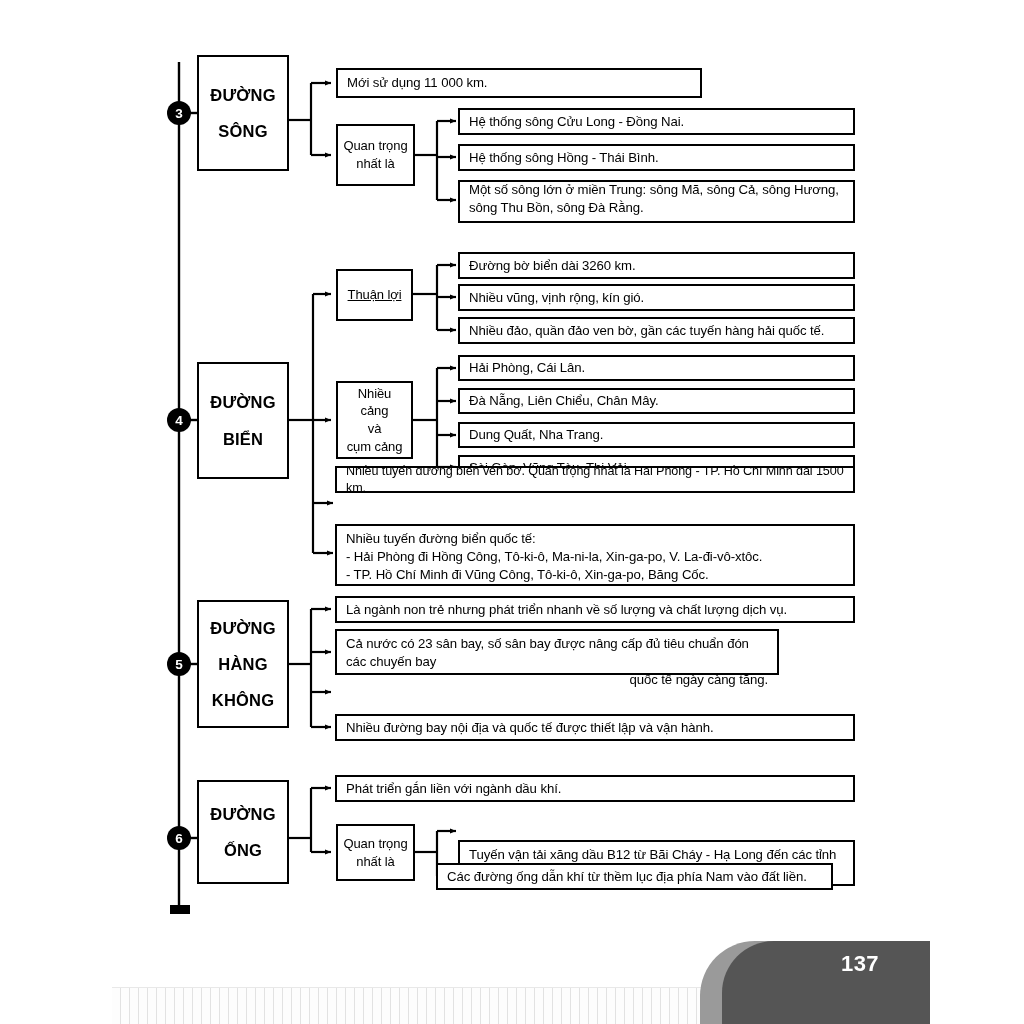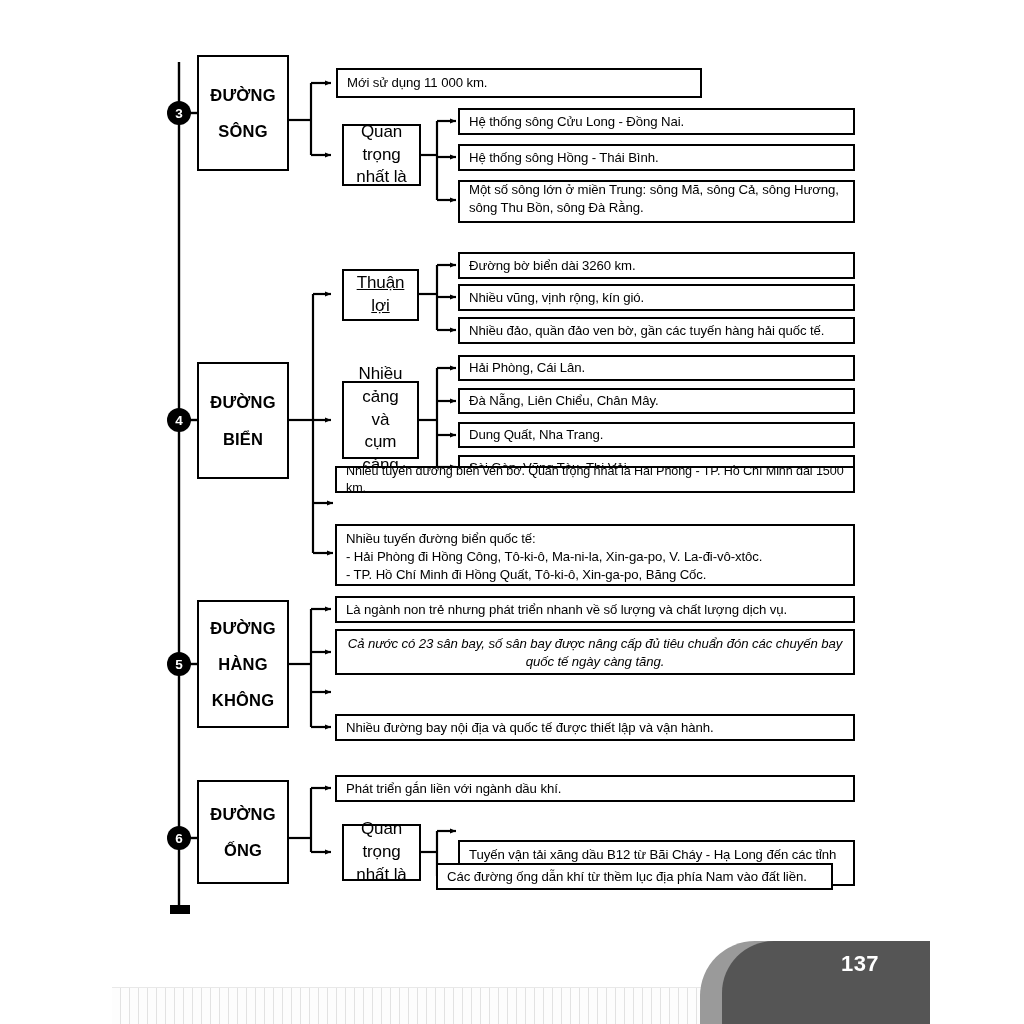--- a/index.html
+++ b/index.html
@@ -36,24 +36,23 @@
   }
   .box.center { justify-content: center; text-align: center; }
   .box.left   { justify-content: flex-start; text-align: left; }
 
   .leafbox {
     font-size: 13.2px;
     padding: 4px 9px;
     letter-spacing: -0.1px;
   }
   .midbox {
-    font-size: 17px;
+    font-size: 13px;
     padding: 8px 5px;
     letter-spacing: -0.1px;
-    margin-left: 6px;
   }
   .mainbox {
     font-weight: bold;
     font-size: 16.5px;
     letter-spacing: 0.2px;
     flex-direction: column;
     justify-content: center;
     text-align: center;
   }
   .mainbox .ln { display: block; margin: 7px 0; }
@@ -259,35 +258,35 @@
     <span class="body">Sài Gòn, Vũng Tàu, Thị Vải.</span>
   </div>
 
   <div class="box leafbox left" style="left:335px; top:466px; width:520px; height:27px; font-size:12.6px;">
     <span class="body">Nhiều tuyến đường biển ven bờ. Quan trọng nhất là Hải Phòng - TP. Hồ Chí Minh dài 1500 km.</span>
   </div>
 
   <div class="box leafbox left" style="left:335px; top:524px; width:520px; height:62px; align-items:flex-start; padding-top:4px; flex-direction:column;">
     <span class="ln">Nhiều tuyến đường biển quốc tế:</span>
     <span class="ln">- Hải Phòng đi Hồng Công, Tô-ki-ô, Ma-ni-la, Xin-ga-po, V. La-đi-vô-xtôc.</span>
-    <span class="ln">- TP. Hồ Chí Minh đi Hồng Quất, Tô-ki-ô, Xin-ga-po, Băng Cốc.</span>
+    <span class="ln">- TP. Hồ Chí Minh đi Vũng Công, Tô-ki-ô, Xin-ga-po, Băng Cốc.</span>
   </div>
 
   <div class="node-num" style="left:167px; top:652px;">5</div>
 
   <div class="box mainbox" style="left:197px; top:600px; width:92px; height:128px;">
     <span class="ln">ĐƯỜNG</span>
     <span class="ln">HÀNG</span>
     <span class="ln">KHÔNG</span>
   </div>
 
   <div class="box leafbox left" style="left:335px; top:596px; width:520px; height:27px;">
     <span class="body">Là ngành non trẻ nhưng phát triển nhanh về số lượng và chất lượng dịch vụ.</span>
   </div>
-  <div class="box leafbox left" style="left:335px; top:629px; width:520px; height:46px; align-items:center; padding-top:4px; flex-direction:column;font-style:italic;">
+  <div class="box leafbox left" style="left:335px; top:629px; width:444px; height:46px; align-items:flex-end; padding-top:4px; flex-direction:column;">
     <span class="ln">Cả nước có 23 sân bay, số sân bay được nâng cấp đủ tiêu chuẩn đón các chuyến bay</span>
     <span class="ln">quốc tế ngày càng tăng.</span>
   </div>
   <div class="box leafbox left" style="left:335px; top:714px; width:520px; height:27px;">
     <span class="body">Nhiều đường bay nội địa và quốc tế được thiết lập và vận hành.</span>
   </div>
 
   <div class="node-num" style="left:167px; top:826px;">6</div>
 
   <div class="box mainbox" style="left:197px; top:780px; width:92px; height:104px;">

